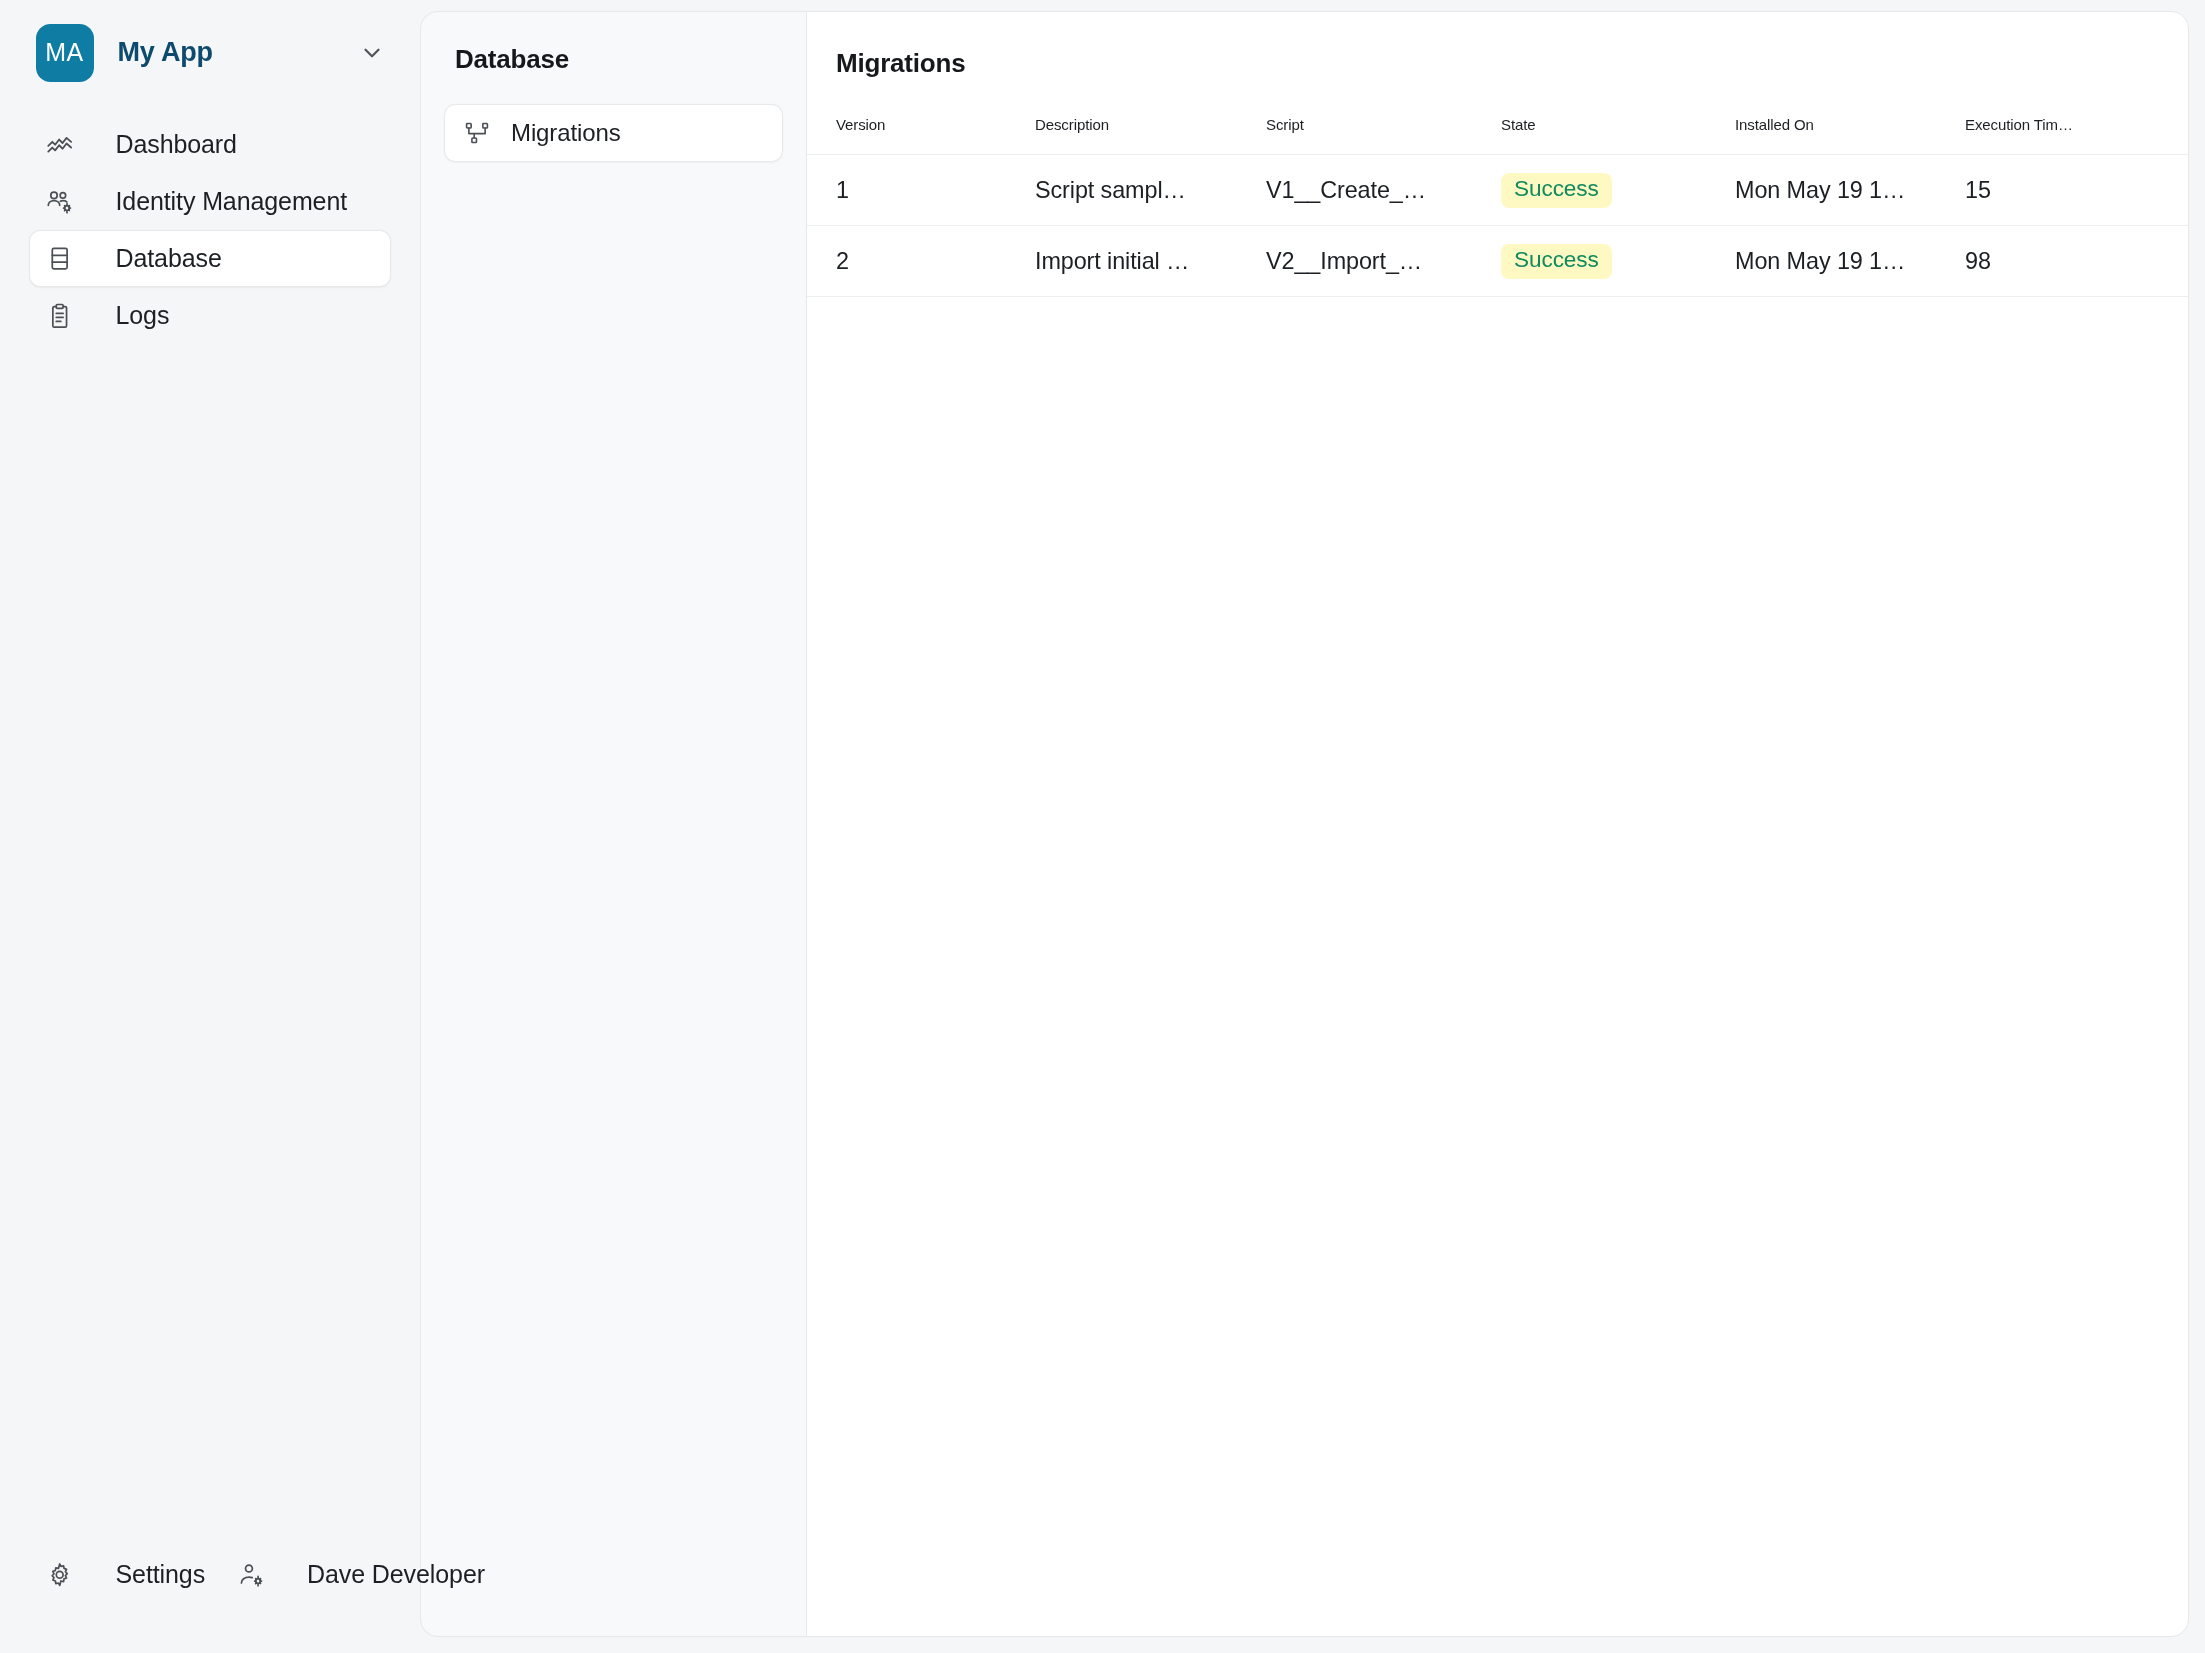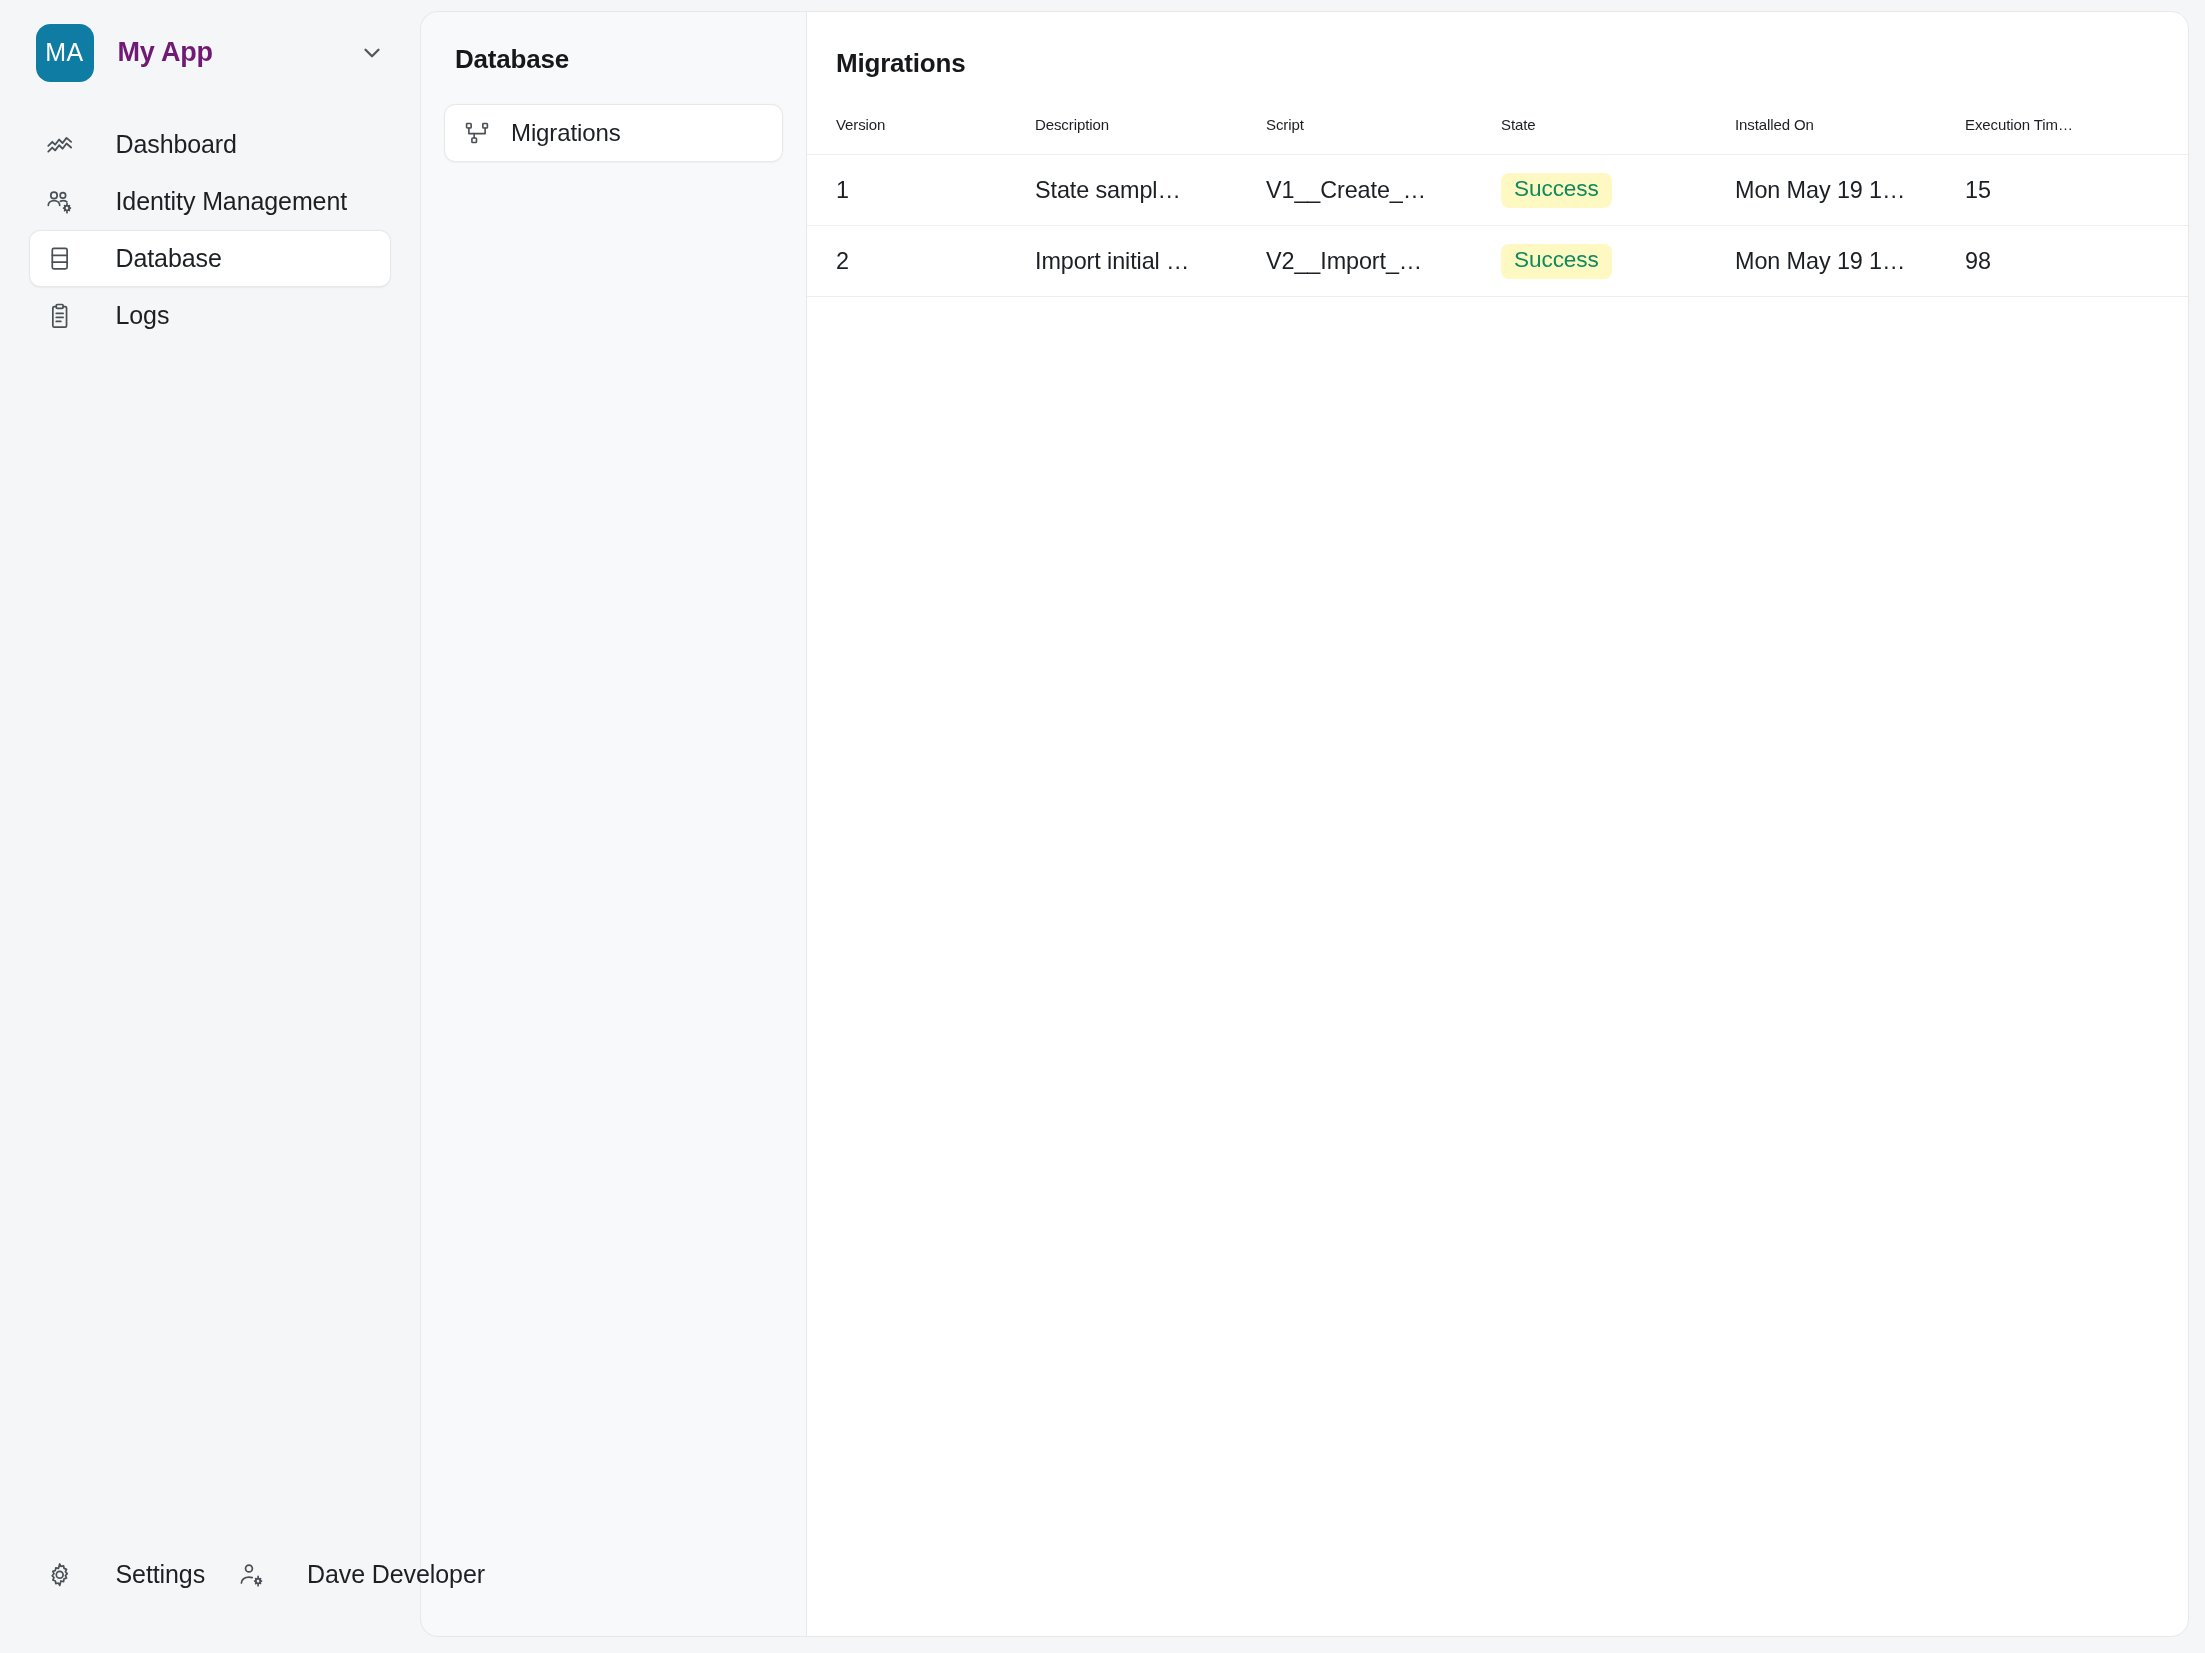--- a/index.html
+++ b/index.html
@@ -56,21 +56,21 @@
     align-items: center;
     justify-content: center;
     font-size: 25px;
     font-weight: 500;
     letter-spacing: 0.4px;
   }
 
   .brand-name {
     font-size: 27px;
     font-weight: 700;
-    color: #701a75;
+    color: #0c4a6e;
     flex: 1 1 auto;
     letter-spacing: -0.2px;
   }
 
   .brand-chevron {
     width: 29px;
     height: 29px;
     flex: 0 0 29px;
     display: flex;
     align-items: center;
@@ -397,21 +397,21 @@
             <th class="col-script">Script</th>
             <th class="col-state">State</th>
             <th class="col-installed">Installed On</th>
             <th class="col-exec">Execution Tim…</th>
           </tr>
         </thead>
         <tbody>
 
           <tr>
             <td class="col-version">1</td>
-            <td class="col-desc">State sampl…</td>
+            <td class="col-desc">Script sampl…</td>
             <td class="col-script">V1__Create_…</td>
             <td class="col-state">
               <span class="badge-success">Success</span>
             </td>
             <td class="col-installed">Mon May 19 1…</td>
             <td class="col-exec">15</td>
           </tr>
 
           <tr>
             <td class="col-version">2</td>

